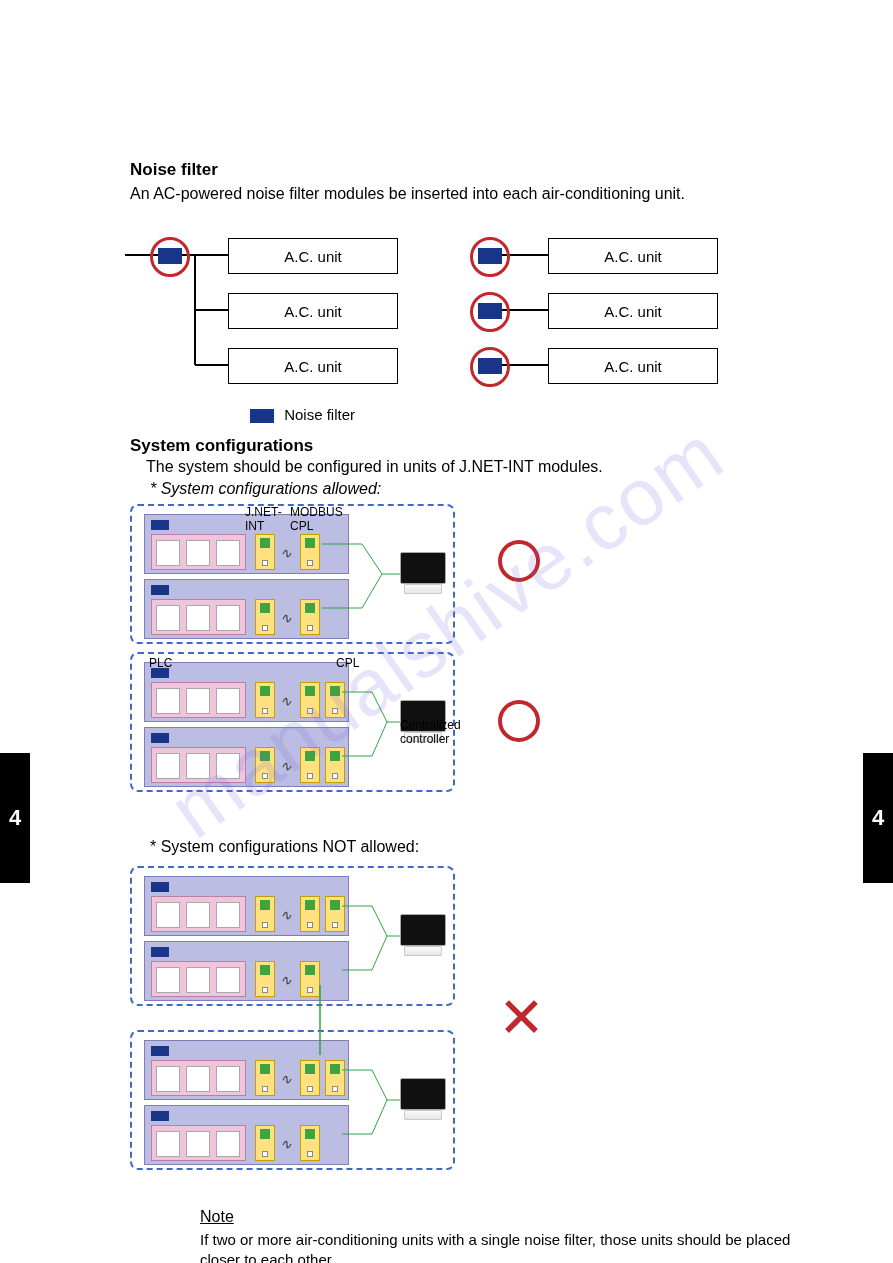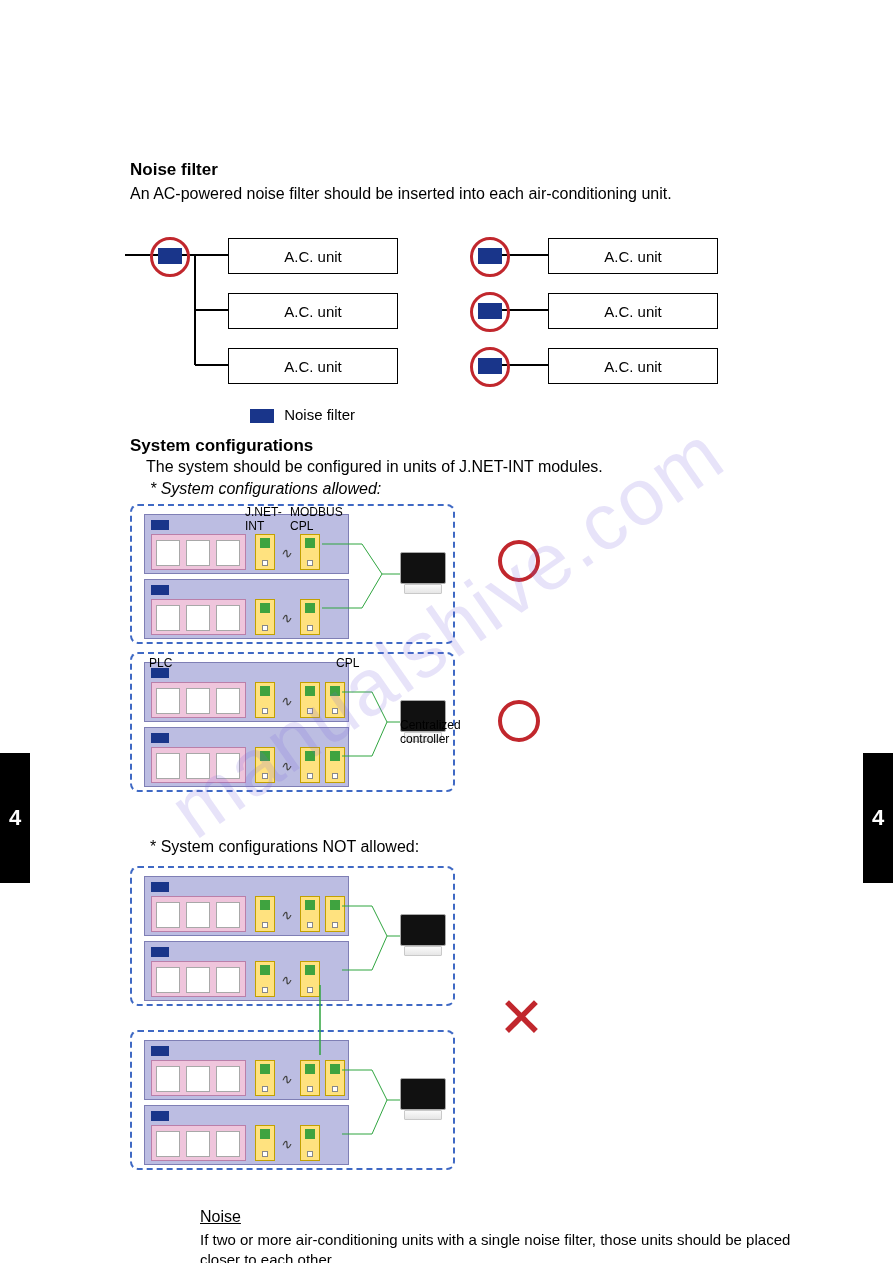--- a/index.html
+++ b/index.html
@@ -182,21 +182,21 @@
 <div class="watermark">manualshive.com</div>
 
 <div class="page-num-tab left">
   <span>4</span>
 </div>
 <div class="page-num-tab right">
   <span>4</span>
 </div>
 
 <div class="section-heading" style="left:130px; top:160px; font-size:17px;">Noise filter</div>
-<div class="body-text" style="left:130px; top:185px; font-size:16px;">An AC-powered noise filter should be inserted into each air-conditioning unit.</div>
+<div class="body-text" style="left:130px; top:185px; font-size:16px;">An AC-powered noise filter modules be inserted into each air-conditioning unit.</div>
 
 <svg class="abs" style="left:125px; top:235px;" width="300" height="170">
   <line x1="0" y1="20" x2="35" y2="20" stroke="#000" stroke-width="2"></line>
   <line x1="55" y1="20" x2="103" y2="20" stroke="#000" stroke-width="2"></line>
   <line x1="70" y1="20" x2="70" y2="130" stroke="#000" stroke-width="2"></line>
   <line x1="70" y1="75" x2="103" y2="75" stroke="#000" stroke-width="2"></line>
   <line x1="70" y1="130" x2="103" y2="130" stroke="#000" stroke-width="2"></line>
 </svg>
 <div class="filter-cube" style="left:158px; top:248px;"></div>
 <div class="circle-mark" style="left:150px; top:237px; width:40px; height:40px;"></div>
@@ -448,15 +448,15 @@
     </div>
 </div>
 
 <svg class="abs" style="left:300px; top:985px;" width="40" height="70">
   <line x1="20" y1="0" x2="20" y2="70" stroke="#2fa53f" stroke-width="1.5"></line>
 </svg>
 
 <div class="x-mark" style="left:498px; top:985px;">✕</div>
 
 <div class="body-text" style="left:200px; top:1208px; font-size:16px;">
-  <span style="text-decoration: underline;">Noise</span>
+  <span style="text-decoration: underline;">Note</span>
 </div>
 <div class="note-text" style="left:200px; top:1230px; width:600px; font-size:15px; line-height:1.3;">If two or more air-conditioning units with a single noise filter, those units should be placed closer to each other.</div>
 
 </body></html>

